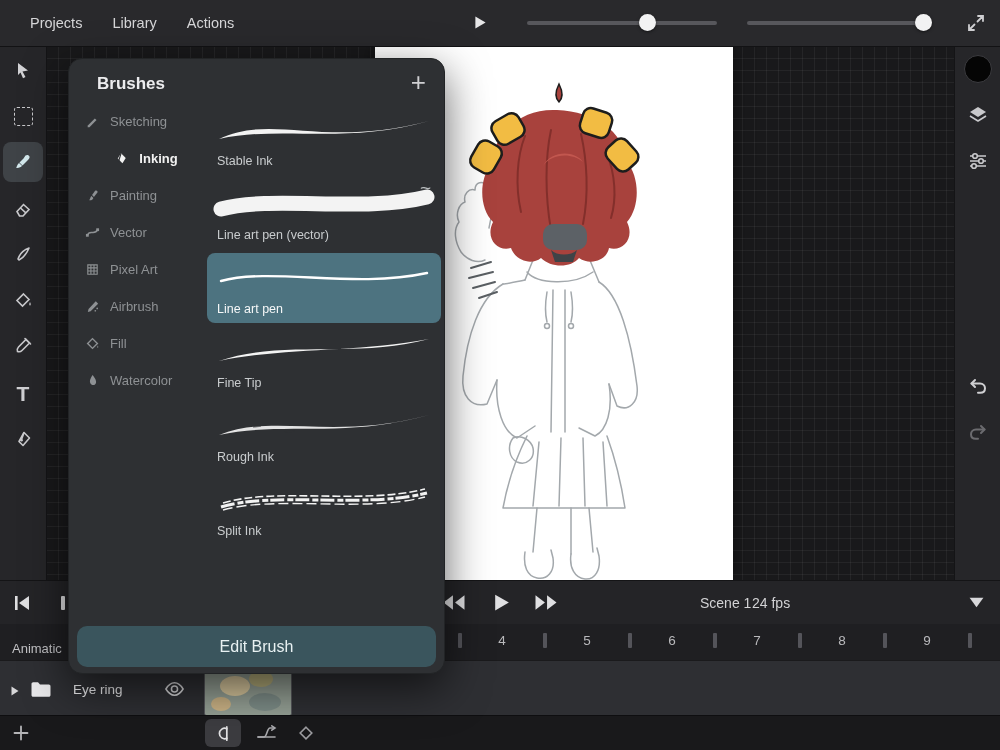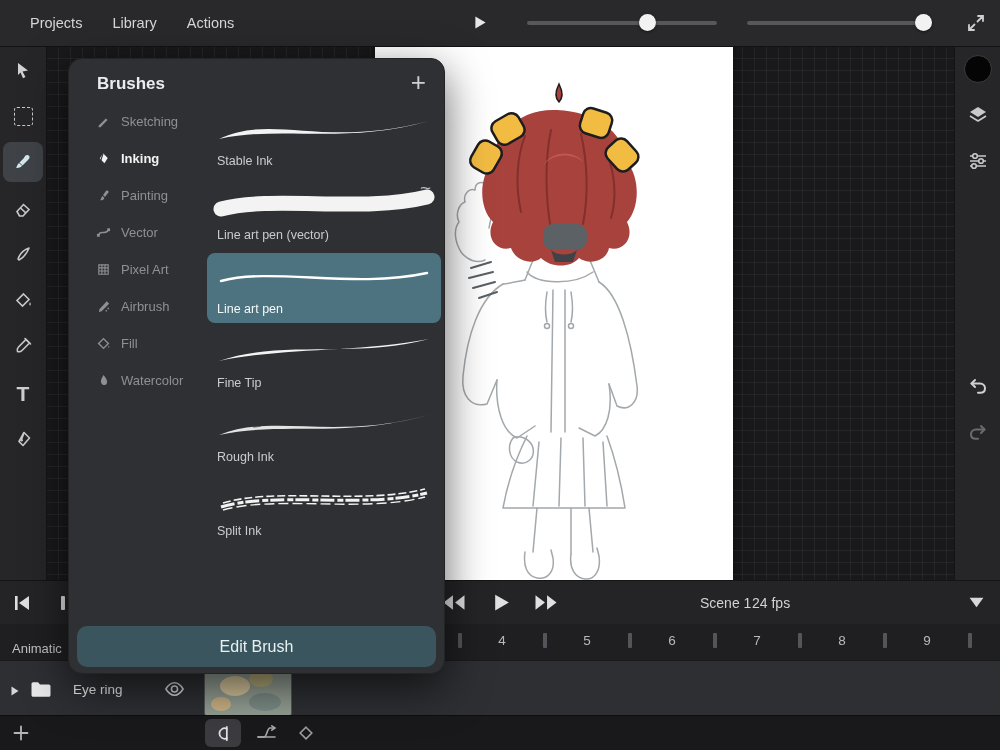--- a/index.html
+++ b/index.html
@@ -62,23 +62,23 @@
               border-top:1px solid #0e0e10;z-index:2;}
   .bb-tile{position:absolute;left:205px;top:3px;width:36px;height:28px;background:#3c3c40;
            border-radius:6px;display:flex;align-items:center;justify-content:center;}
 
   
   .brush-panel{position:absolute;left:68px;top:58px;width:375px;height:614px;background:#2e3033;
                border:1px solid #222426;border-radius:14px;z-index:10;
                box-shadow:0 14px 44px rgba(0,0,0,.6);}
   .bp-title{position:absolute;left:28px;top:15px;font-size:17px;font-weight:bold;color:#ececee;}
   .bp-add{position:absolute;right:18px;top:8px;font-size:26px;font-weight:300;color:#cfcfd2;}
-  .cat-list{position:absolute;left:27px;top:44px;width:122px;}
+  .cat-list{position:absolute;left:16px;top:44px;width:122px;}
   .cat-item{height:37px;display:flex;align-items:center;gap:10px;color:#8e9194;font-size:13px;}
-  .cat-item.selected{color:#f2f2f2;font-weight:bold;}
+  .cat-item.selected{color:#f2f2f2;font-weight:bold;justify-content:center;}
   .cat-item svg{flex:0 0 auto;}
   .brush-list{position:absolute;left:138px;top:46px;width:234px;}
   .brush-item{position:relative;height:70px;margin-bottom:4px;border-radius:8px;}
   .brush-item.selected{background:#4d7380;}
   .brush-item svg.stroke{position:absolute;left:6px;top:4px;}
   .brush-name{position:absolute;left:10px;bottom:7px;font-size:12.5px;color:#c9ccce;}
   .brush-item.selected .brush-name{color:#f6f8f8;}
   .vector-badge{position:absolute;right:10px;top:-2px;font-size:19px;color:#b8bcbe;}
   .edit-brush{position:absolute;left:8px;right:8px;bottom:6px;height:41px;background:#3a555d;
               border-radius:10px;text-align:center;line-height:41px;font-size:16px;color:#e8f1f2;}

